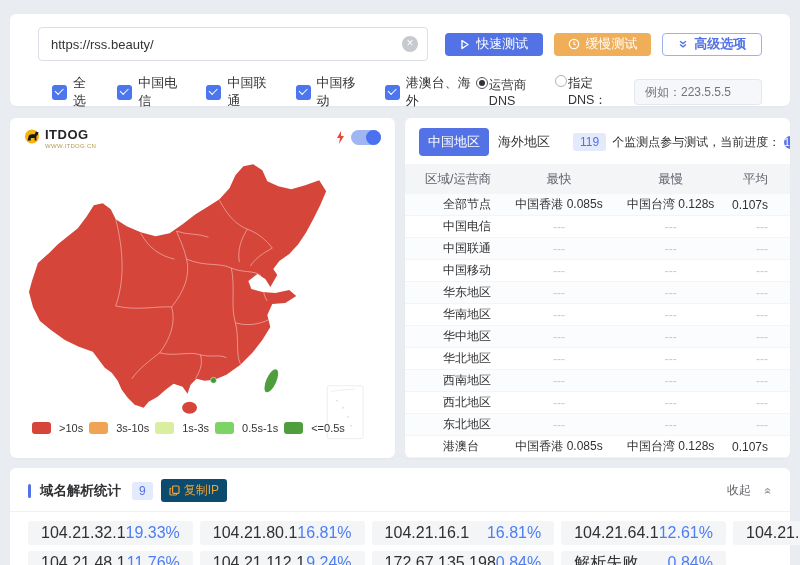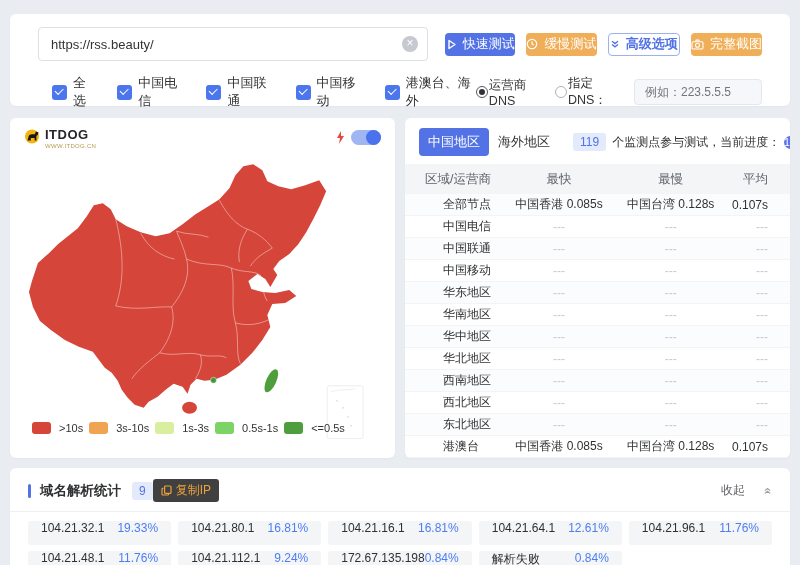--- a/index.html
+++ b/index.html
@@ -22,21 +22,21 @@
   .btn-blue { background:#5272e5; color:#fff; }
   .btn-orange { background:#efae57; color:#fff; }
   .btn-outline { background:#fff; border:1px solid #9db1f0; color:#5272e5;font-weight:bold; }
   .tb-row2 { display:flex; justify-content:space-between; align-items:center; margin-top:13px;margin-left:14px; }
   .cb-group { display:flex; gap:22px; }
   .cb-item { display:flex; align-items:center; gap:6px; font-size:13px; color:#333; cursor:pointer; }
   .cb-box { width:15px; height:15px; background:#4b76ee; border-radius:3px; position:relative; flex:none; }
   .cb-box::after { content:""; position:absolute; left:3px; top:3.5px; width:7px; height:3.5px;
     border-left:1.8px solid #fff; border-bottom:1.8px solid #fff; transform:rotate(-45deg); }
   .dns-group { display:flex; align-items:center; gap:12px; font-size:12.5px; color:#333; }
-  .radio-item { display:flex; align-items:center; gap:1px; cursor:pointer; }
+  .radio-item { display:flex; gap:1px; cursor:pointer; }
   .radio { width:12px; height:12px; border-radius:50%; position:relative; flex:none; }
   .radio.on { border:1px solid #55585e; }
   .radio.on::after { content:""; position:absolute; left:2px; top:2px; width:6px; height:6px;
     border-radius:50%; background:#2f3338; }
   .radio.off { border:1px solid #aeb2bb; }
   .dns-input { width:128px; height:26px; background:#f5f7fa; border:1px solid #e4e7ed; border-radius:4px;
     font-size:12px; color:#bfc4cc; padding:0 10px; font-family:inherit; }
 
   
   .main-row { display:flex; gap:10px; margin-top:12px; height:340px; }
@@ -71,27 +71,27 @@
   .trow:nth-child(odd) { background:#fbfcfd; }
   .trow .col-region { padding-left:38px; }
   .trow.muted .val { color:#c6cad1; }
 
   
   .stats-card { margin-top:10px; height:104px; padding:11px 18px 10px; }
   .stats-header { display:flex; align-items:center; }
   .vbar { width:3px; height:14px; background:#5272e5; border-radius:2px; margin-right:9px; flex:none; }
   .stats-title { font-size:13.5px; font-weight:bold; color:#303133; }
   .stats-header .count-badge { margin-left:11px; }
-  .copy-chip { margin-left:0; display:flex; align-items:center; gap:4px; background:#404040; color:#e9a23c;
+  .copy-chip { margin-left:8px; display:flex; align-items:center; gap:4px; background:#0c4a6e; color:#e9a23c;
     font-size:12px; padding:3px 8px; border-radius:3px; cursor:pointer; }
-  .collapse { margin-left:auto; font-size:12px; color:#606266; display:flex; align-items:center; gap:18px; cursor:pointer; }
+  .collapse { margin-left:auto; font-size:12px; color:#606266; display:flex; align-items:center; gap:12px; cursor:pointer; }
   .stats-divider { height:1px; background:#eef0f3; margin:9px -18px 9px; }
   .stats-grid { display:grid; grid-template-columns:repeat(5,1fr); gap:6px 7px; }
-  .ip-cell { height:24px; background:#f4f5f7; border-radius:3px; display:flex; align-items:flex-start;
-    justify-content:space-between; padding:0 13px; font-size:12px; }
+  .ip-cell { height:24px; background:#f4f5f7; border-radius:3px; display:flex; align-items:center;
+    justify-content:space-between; padding:0 13px; font-size:16px; }
   .ip { color:#303133; } .pct { color:#4d7df2; }
 </style>
 </head>
 <body>
 
 <div class="page">
 
   <section class="card toolbar-card">
     <div class="tb-row1">
       <div class="url-wrap">
@@ -110,28 +110,20 @@
               <circle cx="6" cy="6" r="4.7" fill="none" stroke="#fff" stroke-width="1.2"></circle>
               <path d="M6 3.6 V6 L7.8 7" stroke="#fff" stroke-width="1.2" fill="none"></path>
             </svg>
           <span>缓慢测试</span>
         </button>
         <button class="btn btn-outline">
           <svg width="10" height="10" viewBox="0 0 10 10">
               <path d="M2 2.2 L5 4.6 L8 2.2 M2 5.4 L5 7.8 L8 5.4" stroke="#5272e5" stroke-width="1.3" fill="none"></path>
             </svg>
           <span>高级选项</span>
-        </button>
-        <button class="btn btn-orange">
-          <svg width="13" height="11" viewBox="0 0 13 11">
-              <rect x="1" y="2.7" width="11" height="7.3" rx="1.2" fill="none" stroke="#fff" stroke-width="1.1"></rect>
-              <circle cx="6.5" cy="6.3" r="2" fill="none" stroke="#fff" stroke-width="1.1"></circle>
-              <path d="M4.4 2.7 L5.2 1.1 H7.8 L8.6 2.7" fill="none" stroke="#fff" stroke-width="1.1"></path>
-            </svg>
-          <span>完整截图</span>
         </button>
       </div>
     </div>
     <div class="tb-row2">
       <div class="cb-group">
         <label class="cb-item">
             <span class="cb-box"></span>
             <span>全选</span>
           </label>
         <label class="cb-item">

